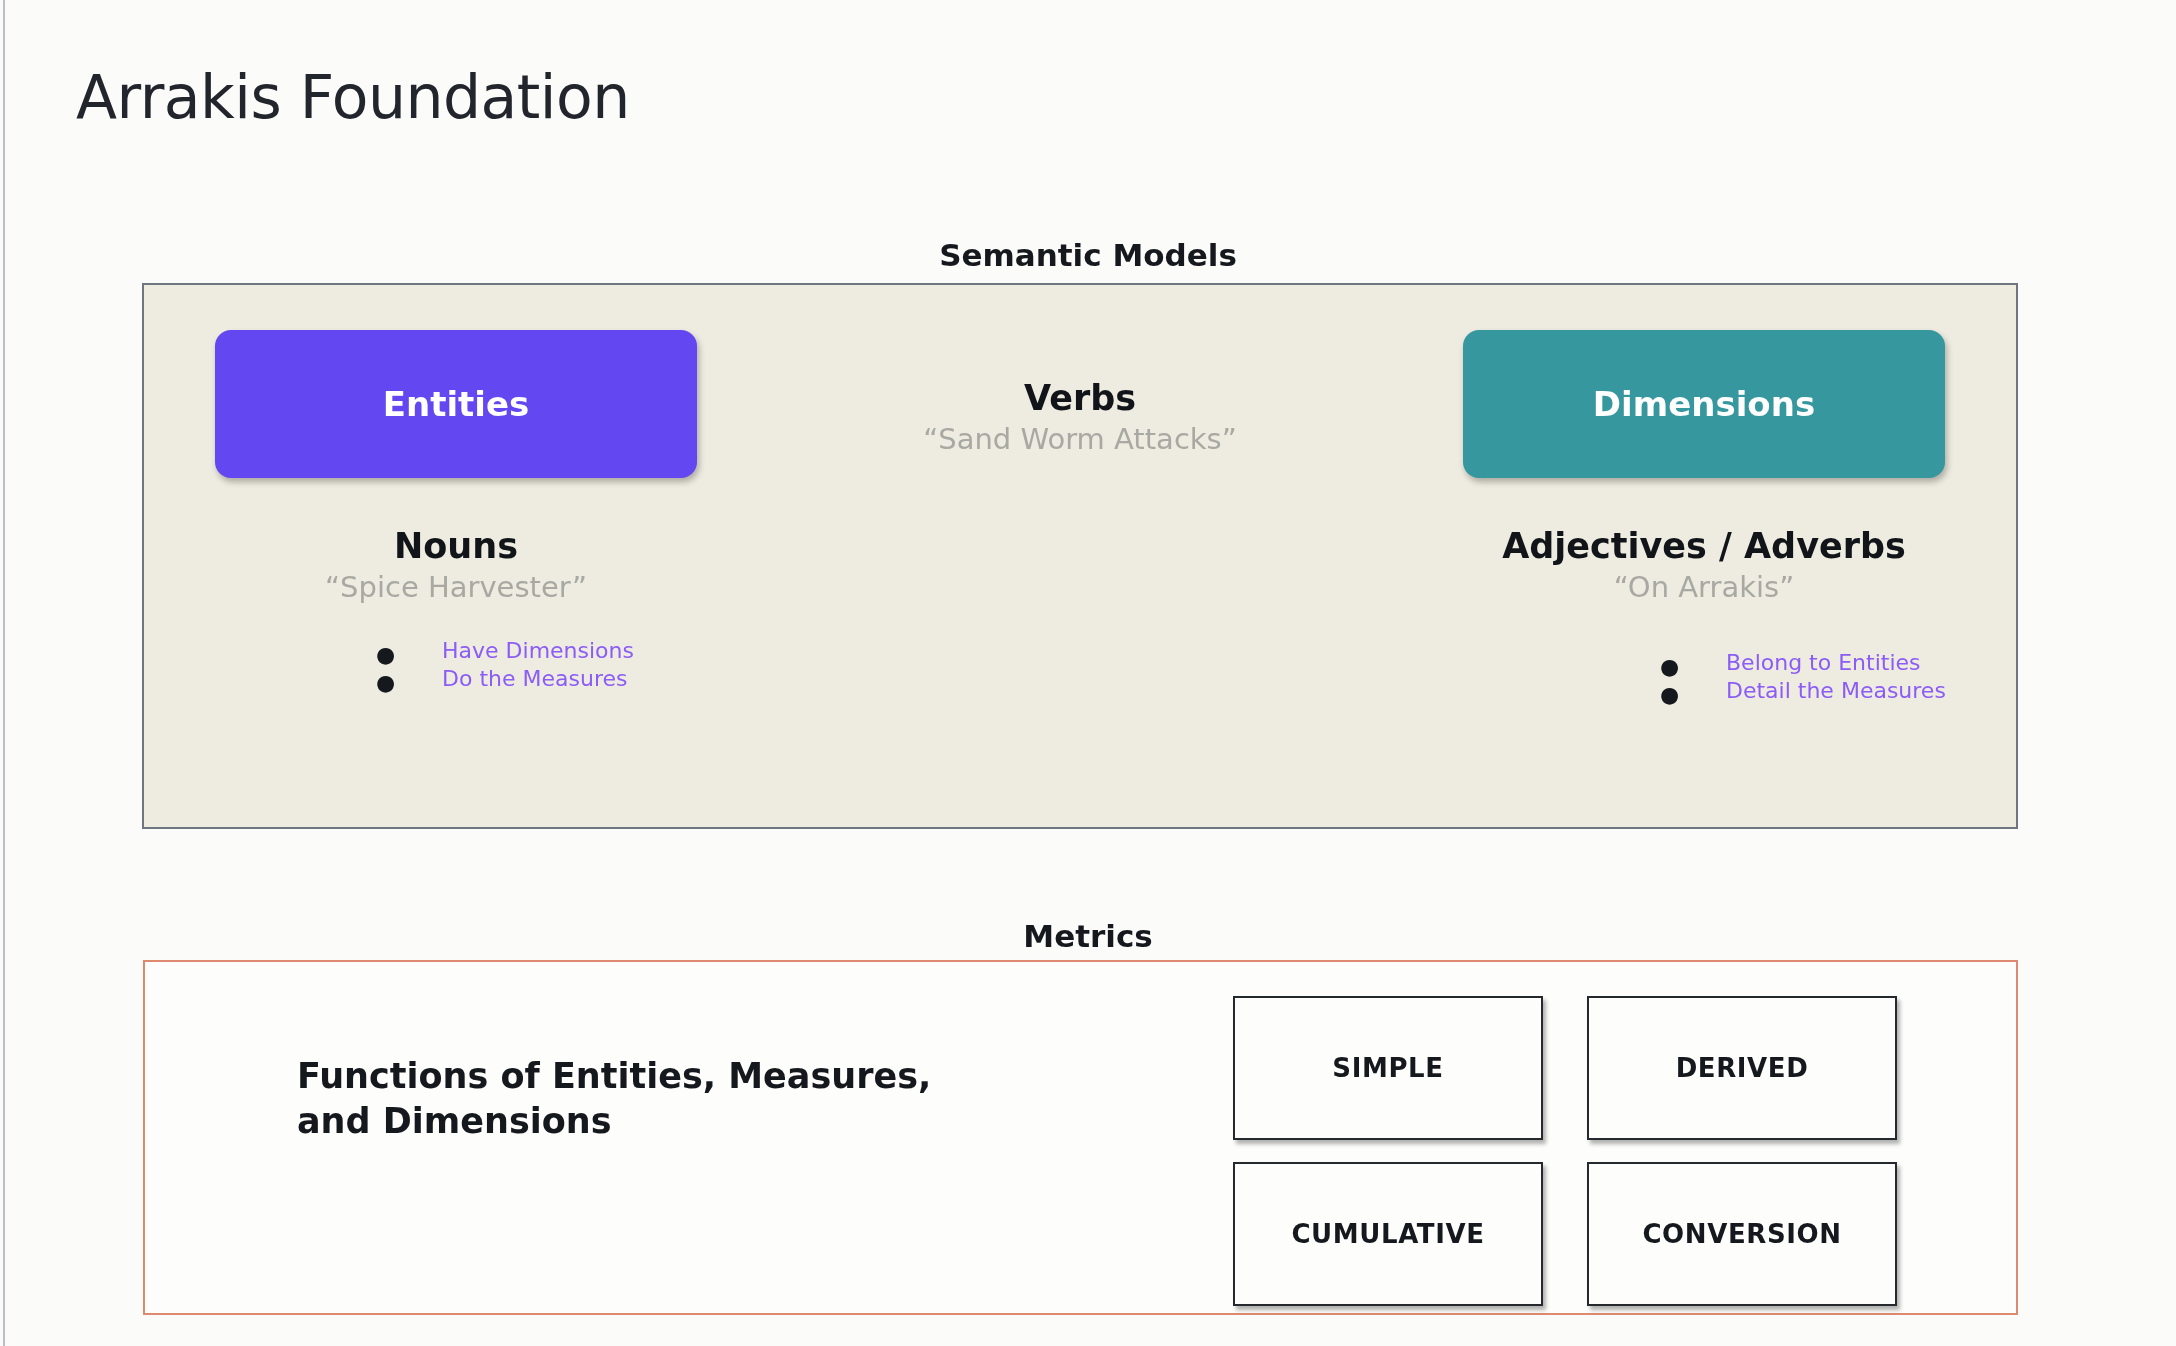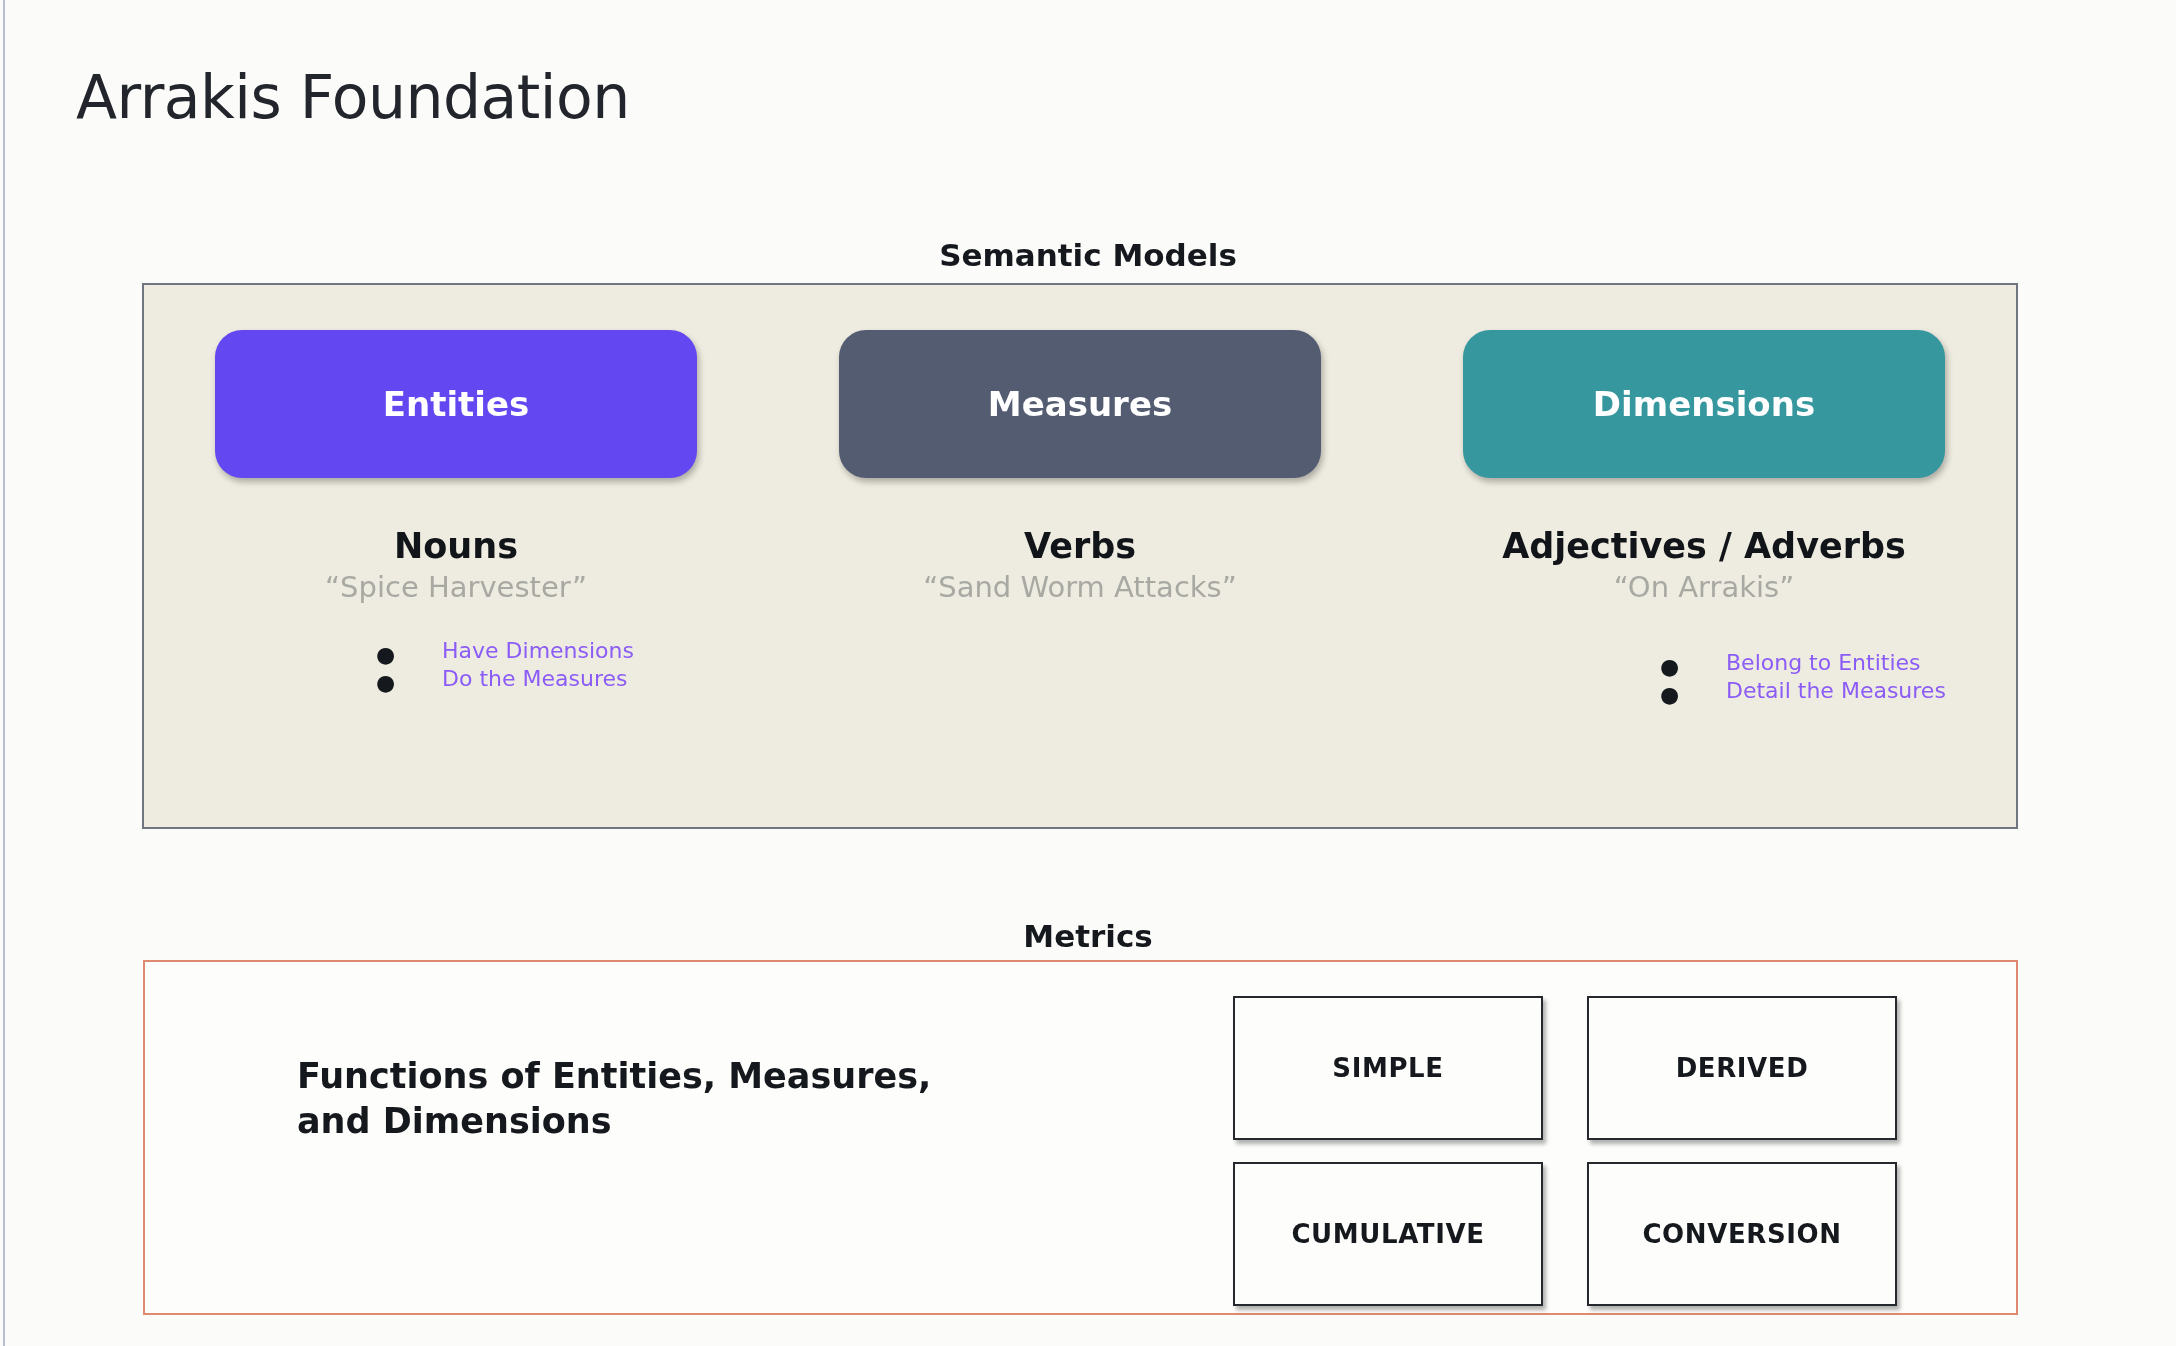--- a/index.html
+++ b/index.html
@@ -69,21 +69,21 @@
   .model-col {
     flex: 1 1 0;
     position: relative;
     padding-top: 45px;
     box-sizing: border-box;
   }
 
   .pill {
     width: 482px;
     height: 148px;
-    border-radius: 27px;
+    border-radius: 16px;
     display: flex;
     align-items: center;
     justify-content: center;
     color: #ffffff;
     font-size: 34px;
     font-weight: 700;
     box-shadow: 2px 4px 6px rgba(0,0,0,0.28);
     box-sizing: border-box;
     margin: 0 auto;
   }
@@ -198,21 +198,20 @@
       <div class="pill entities">Entities</div>
       <div class="pos-label">Nouns</div>
       <div class="example">“Spice Harvester”</div>
       <ul class="bullets">
         <li>Have Dimensions</li>
         <li>Do the Measures</li>
       </ul>
     </div>
 
     <div class="model-col col-measures">
-      <div class="pill measures">Measures</div>
       <div class="pos-label">Verbs</div>
       <div class="example">“Sand Worm Attacks”</div>
     </div>
 
     <div class="model-col col-dimensions">
       <div class="pill dimensions">Dimensions</div>
       <div class="pos-label">Adjectives / Adverbs</div>
       <div class="example">“On Arrakis”</div>
       <ul class="bullets">
         <li>Belong to Entities</li>

